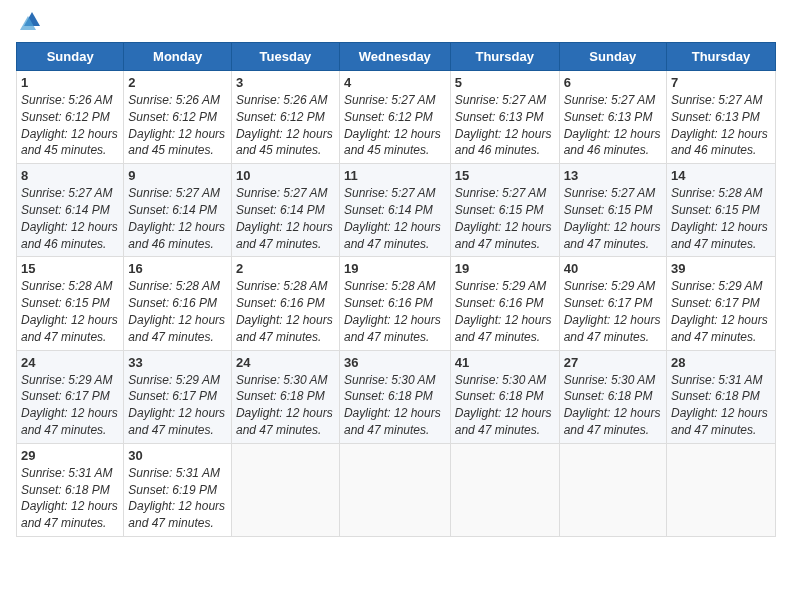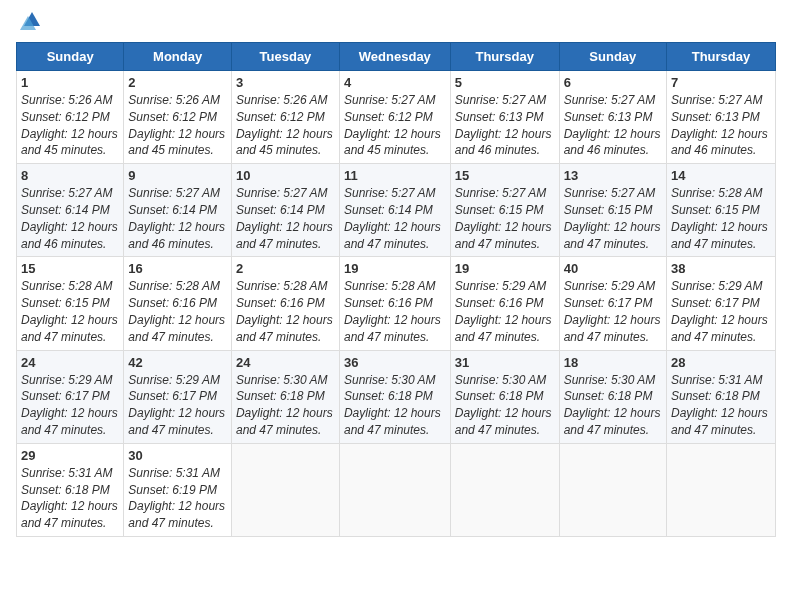--- a/index.html
+++ b/index.html
@@ -208,47 +208,47 @@
         </td>
         <td>
           <span class="day-num">19</span>
           <span class="day-info">Sunrise: 5:29 AM<br>Sunset: 6:16 PM<br>Daylight: 12 hours<br>and 47 minutes.</span>
         </td>
         <td>
           <span class="day-num">40</span>
           <span class="day-info">Sunrise: 5:29 AM<br>Sunset: 6:17 PM<br>Daylight: 12 hours<br>and 47 minutes.</span>
         </td>
         <td>
-          <span class="day-num">38</span>
+          <span class="day-num">39</span>
           <span class="day-info">Sunrise: 5:29 AM<br>Sunset: 6:17 PM<br>Daylight: 12 hours<br>and 47 minutes.</span>
         </td>
       </tr>
       <tr>
         <td>
           <span class="day-num">24</span>
           <span class="day-info">Sunrise: 5:29 AM<br>Sunset: 6:17 PM<br>Daylight: 12 hours<br>and 47 minutes.</span>
         </td>
         <td>
-          <span class="day-num">42</span>
+          <span class="day-num">33</span>
           <span class="day-info">Sunrise: 5:29 AM<br>Sunset: 6:17 PM<br>Daylight: 12 hours<br>and 47 minutes.</span>
         </td>
         <td>
           <span class="day-num">24</span>
           <span class="day-info">Sunrise: 5:30 AM<br>Sunset: 6:18 PM<br>Daylight: 12 hours<br>and 47 minutes.</span>
         </td>
         <td>
           <span class="day-num">36</span>
           <span class="day-info">Sunrise: 5:30 AM<br>Sunset: 6:18 PM<br>Daylight: 12 hours<br>and 47 minutes.</span>
         </td>
         <td>
-          <span class="day-num">31</span>
-          <span class="day-info">Sunrise: 5:30 AM<br>Sunset: 6:18 PM<br>Daylight: 12 hours<br>and 47 minutes.</span>
-        </td>
-        <td>
-          <span class="day-num">18</span>
+          <span class="day-num">41</span>
+          <span class="day-info">Sunrise: 5:30 AM<br>Sunset: 6:18 PM<br>Daylight: 12 hours<br>and 47 minutes.</span>
+        </td>
+        <td>
+          <span class="day-num">27</span>
           <span class="day-info">Sunrise: 5:30 AM<br>Sunset: 6:18 PM<br>Daylight: 12 hours<br>and 47 minutes.</span>
         </td>
         <td>
           <span class="day-num">28</span>
           <span class="day-info">Sunrise: 5:31 AM<br>Sunset: 6:18 PM<br>Daylight: 12 hours<br>and 47 minutes.</span>
         </td>
       </tr>
       <tr>
         <td>
           <span class="day-num">29</span>

